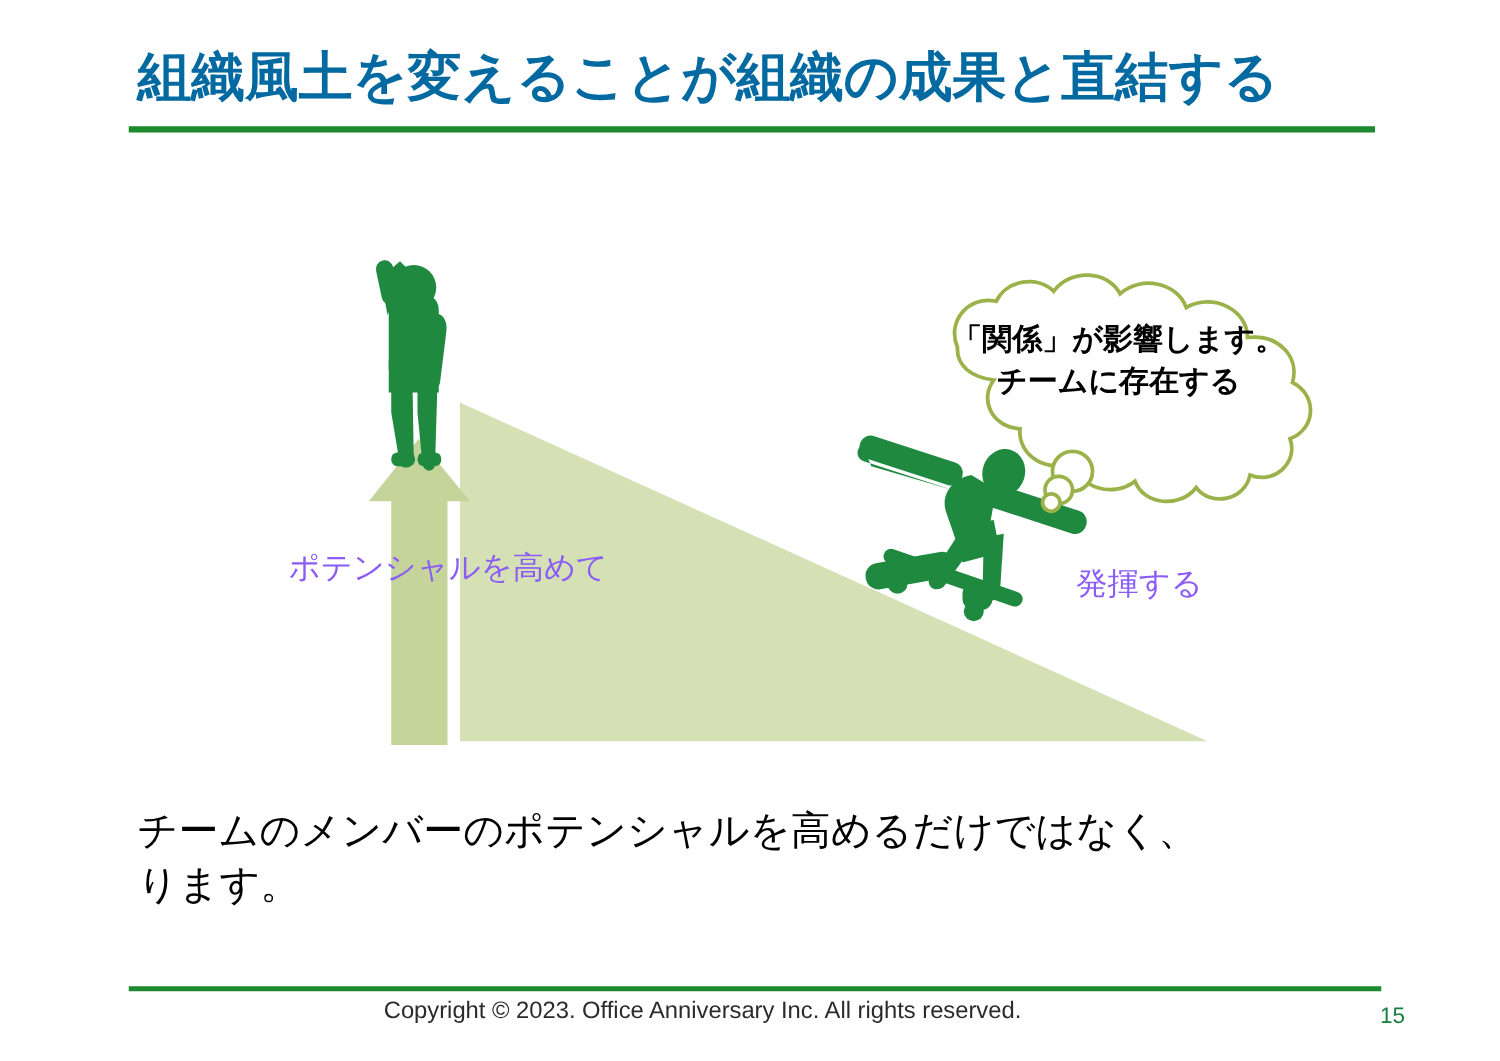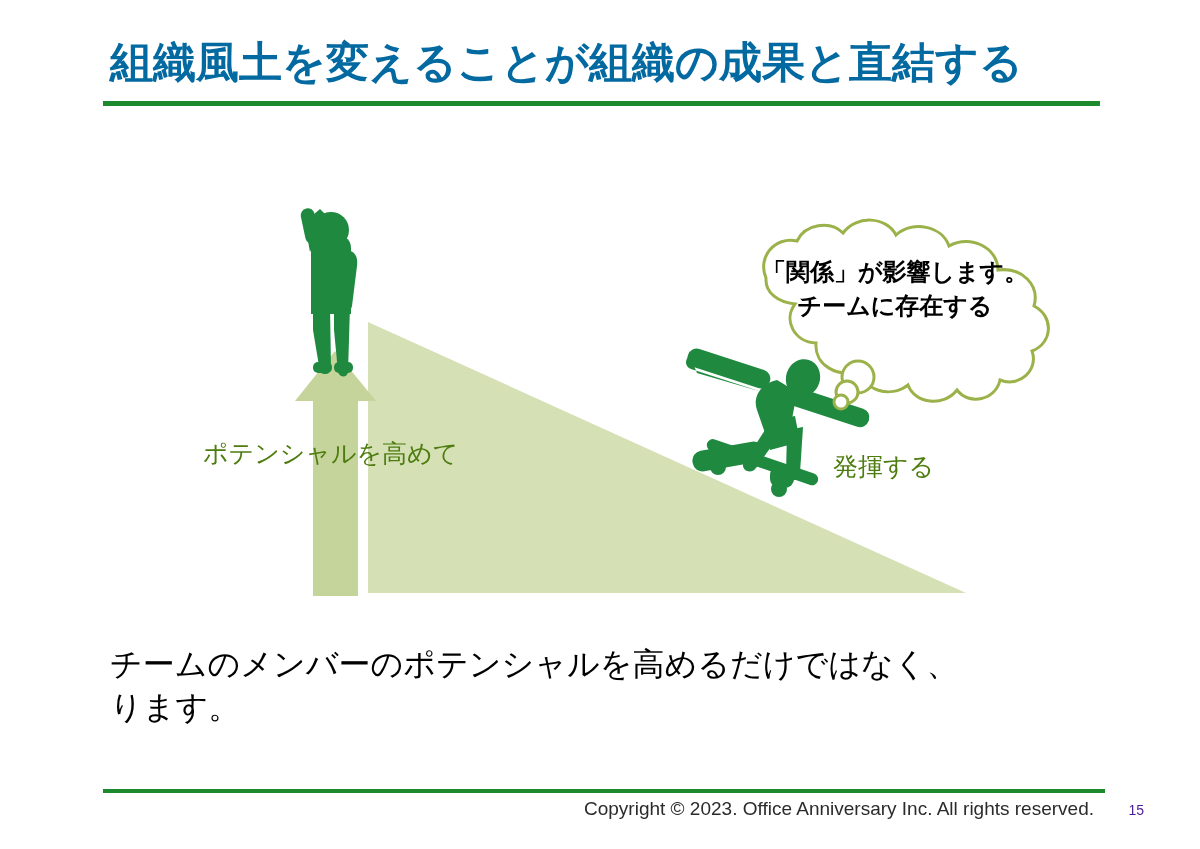--- a/index.html
+++ b/index.html
@@ -65,22 +65,23 @@
     line-height: 1.42;
     pointer-events: none;
   }
   #cloud-text .cloud-line { display: block; white-space: nowrap; }
 
   
   .caption {
     position: absolute;
     font-size: 25px;
     font-weight: normal;
-    color: #4d7c0f;
+    color: #8b5cf6;
     white-space: nowrap;
+    margin-left: 28px;
   }
   #caption-left  { left: 203px; top: 437px; }
   #caption-right { left: 833px; top: 450px; font-family: Liberation Serif, serif; }
 
   
   #summary {
     position: absolute;
     left: 110px;
     top: 643px;
     width: 1000px;
@@ -95,36 +96,36 @@
   #footer-rule {
     position: absolute;
     left: 103px;
     top: 789px;
     width: 1002px;
     height: 4px;
     background: #1d8a2d;
   }
   #footer-copyright {
     position: absolute;
-    left: 4px;
+    left: 17px;
     top: 798px;
     width: 1090px;
-    text-align: right;
+    text-align: center;
     font-size: 19px;
     color: #2b2b2b;
     white-space: nowrap;
   }
   #footer-pagenum {
     position: absolute;
     left: 1104px;
     top: 802px;
     width: 40px;
-    text-align: right;
-    font-size: 14px;
-    color: #4c1d95;
+    text-align: left;
+    font-size: 18px;
+    color: #15803d;
   }
 </style>
 </head>
 <body>
 
 <div id="slide">
 
   <div id="slide-title">組織風土を変えることが組織の成果と直結する</div>
   <div id="title-rule"></div>
 

